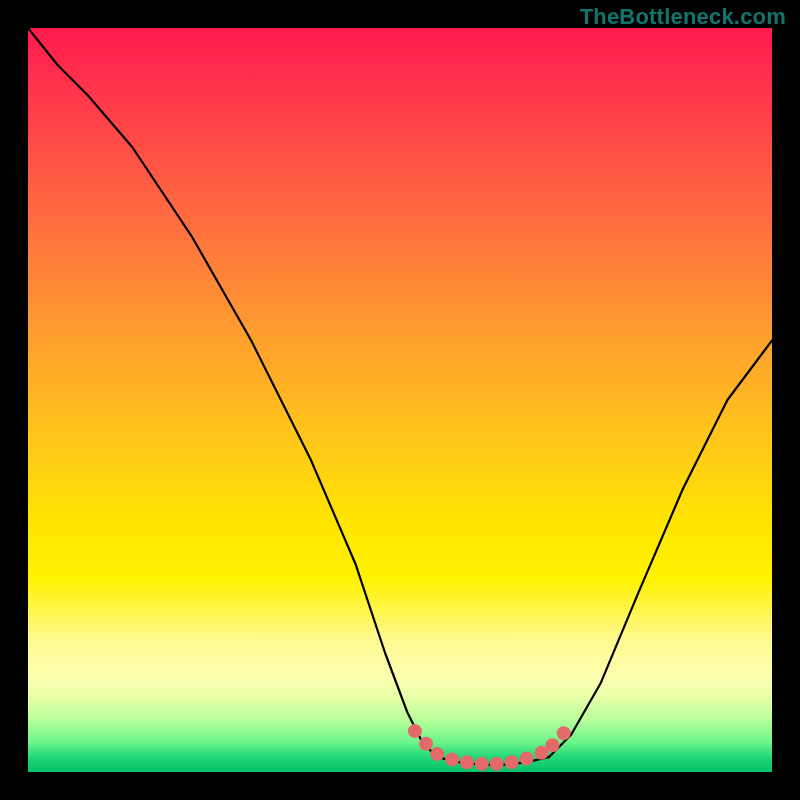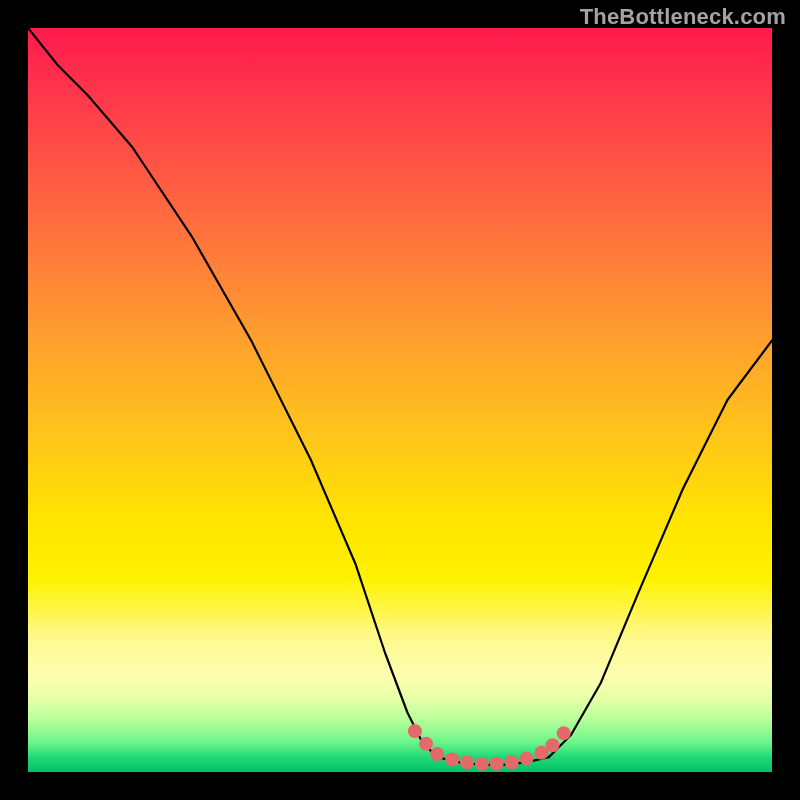--- a/index.html
+++ b/index.html
@@ -68,21 +68,21 @@
     fill: #e46a6a;
     stroke: none;
   }
   .brand {
     position: absolute;
     top: 4px;
     right: 14px;
     font-family: Arial, Helvetica, sans-serif;
     font-size: 22px;
     font-weight: 600;
-    color: #a3a3a3;
+    color: #0f766e;
     letter-spacing: 0.2px;
     user-select: none;
   }
 </style>
 </head>
 <body>
 
 <div class="frame">
 
   <div class="plot-area">

